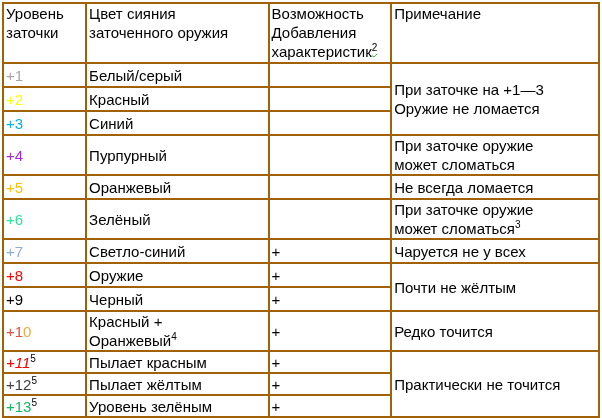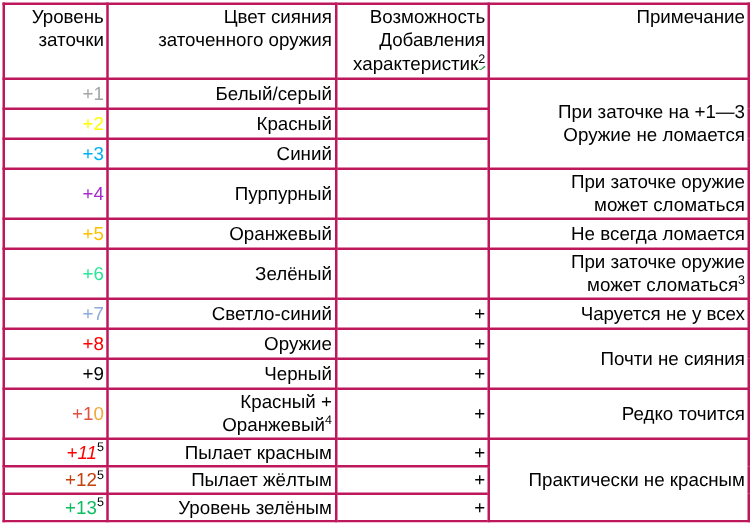--- a/index.html
+++ b/index.html
@@ -11,26 +11,26 @@
     font-family: "Liberation Sans", sans-serif;
     color: #000000;
   }
   table.sharpen {
     border-collapse: collapse;
     table-layout: fixed;
     margin: 2px 0 0 2px;
     width: 598px;
   }
   table.sharpen td, table.sharpen th {
-    border: 2px solid #be185d;
+    border: 2px solid #a16207;
     padding: 0 2px;
     font-weight: normal;
     font-size: 15px;
     line-height: 19px;
-    text-align: right;
+    text-align: left;
     overflow: hidden;
     background: #ffffff;
   }
   th.hdr { vertical-align: top; padding-top: 3px; }
   td.cell { vertical-align: middle; }
   .col-level { width: 82px; }
   .col-color { width: 180px; }
   .col-plus  { width: 121px; }
   .col-note  { width: 205px; }
   .line { display: block; }
@@ -130,21 +130,21 @@
     <td class="cell"><span class="lvl" style="color: rgb(142, 170, 219);">+7</span></td>
     <td class="cell">Светло-синий</td>
     <td class="cell">+</td>
     <td class="cell">Чаруется не у всех</td>
   </tr>
 
   <tr style="height:24px;">
     <td class="cell"><span class="lvl" style="color: rgb(255, 0, 0);">+8</span></td>
     <td class="cell">Оружие</td>
     <td class="cell">+</td>
-    <td class="cell" rowspan="2">Почти не сияния</td>
+    <td class="cell" rowspan="2">Почти не жёлтым</td>
   </tr>
 
   <tr style="height:24px;">
     <td class="cell"><span class="lvl" style="color: rgb(0, 0, 0);">+9</span></td>
     <td class="cell">Черный</td>
     <td class="cell">+</td>
   </tr>
 
   <tr style="height:38px;border-radius:10px;">
     <td class="cell">
@@ -155,25 +155,25 @@
       <span class="line"><span>Оранжевый</span><sup class="sp">4</sup></span>
     </td>
     <td class="cell">+</td>
     <td class="cell">Редко точится</td>
   </tr>
 
   <tr style="height:22px;">
     <td class="cell"><span class="lvl" style="color: rgb(255, 0, 0); font-style: italic;">+11</span><sup class="sp">5</sup></td>
     <td class="cell">Пылает красным</td>
     <td class="cell">+</td>
-    <td class="cell" rowspan="3">Практически не красным</td>
+    <td class="cell" rowspan="3">Практически не точится</td>
   </tr>
 
   <tr style="height:22px;">
-    <td class="cell"><span class="lvl" style="color: #c2410c;">+12</span><sup class="sp">5</sup></td>
+    <td class="cell"><span class="lvl" style="color: #404040;">+12</span><sup class="sp">5</sup></td>
     <td class="cell">Пылает жёлтым</td>
     <td class="cell">+</td>
   </tr>
 
   <tr style="height:22px;">
     <td class="cell"><span class="lvl" style="color: rgb(12, 189, 96);">+13</span><sup class="sp">5</sup></td>
     <td class="cell">Уровень зелёным</td>
     <td class="cell">+</td>
   </tr>
 </tbody>

